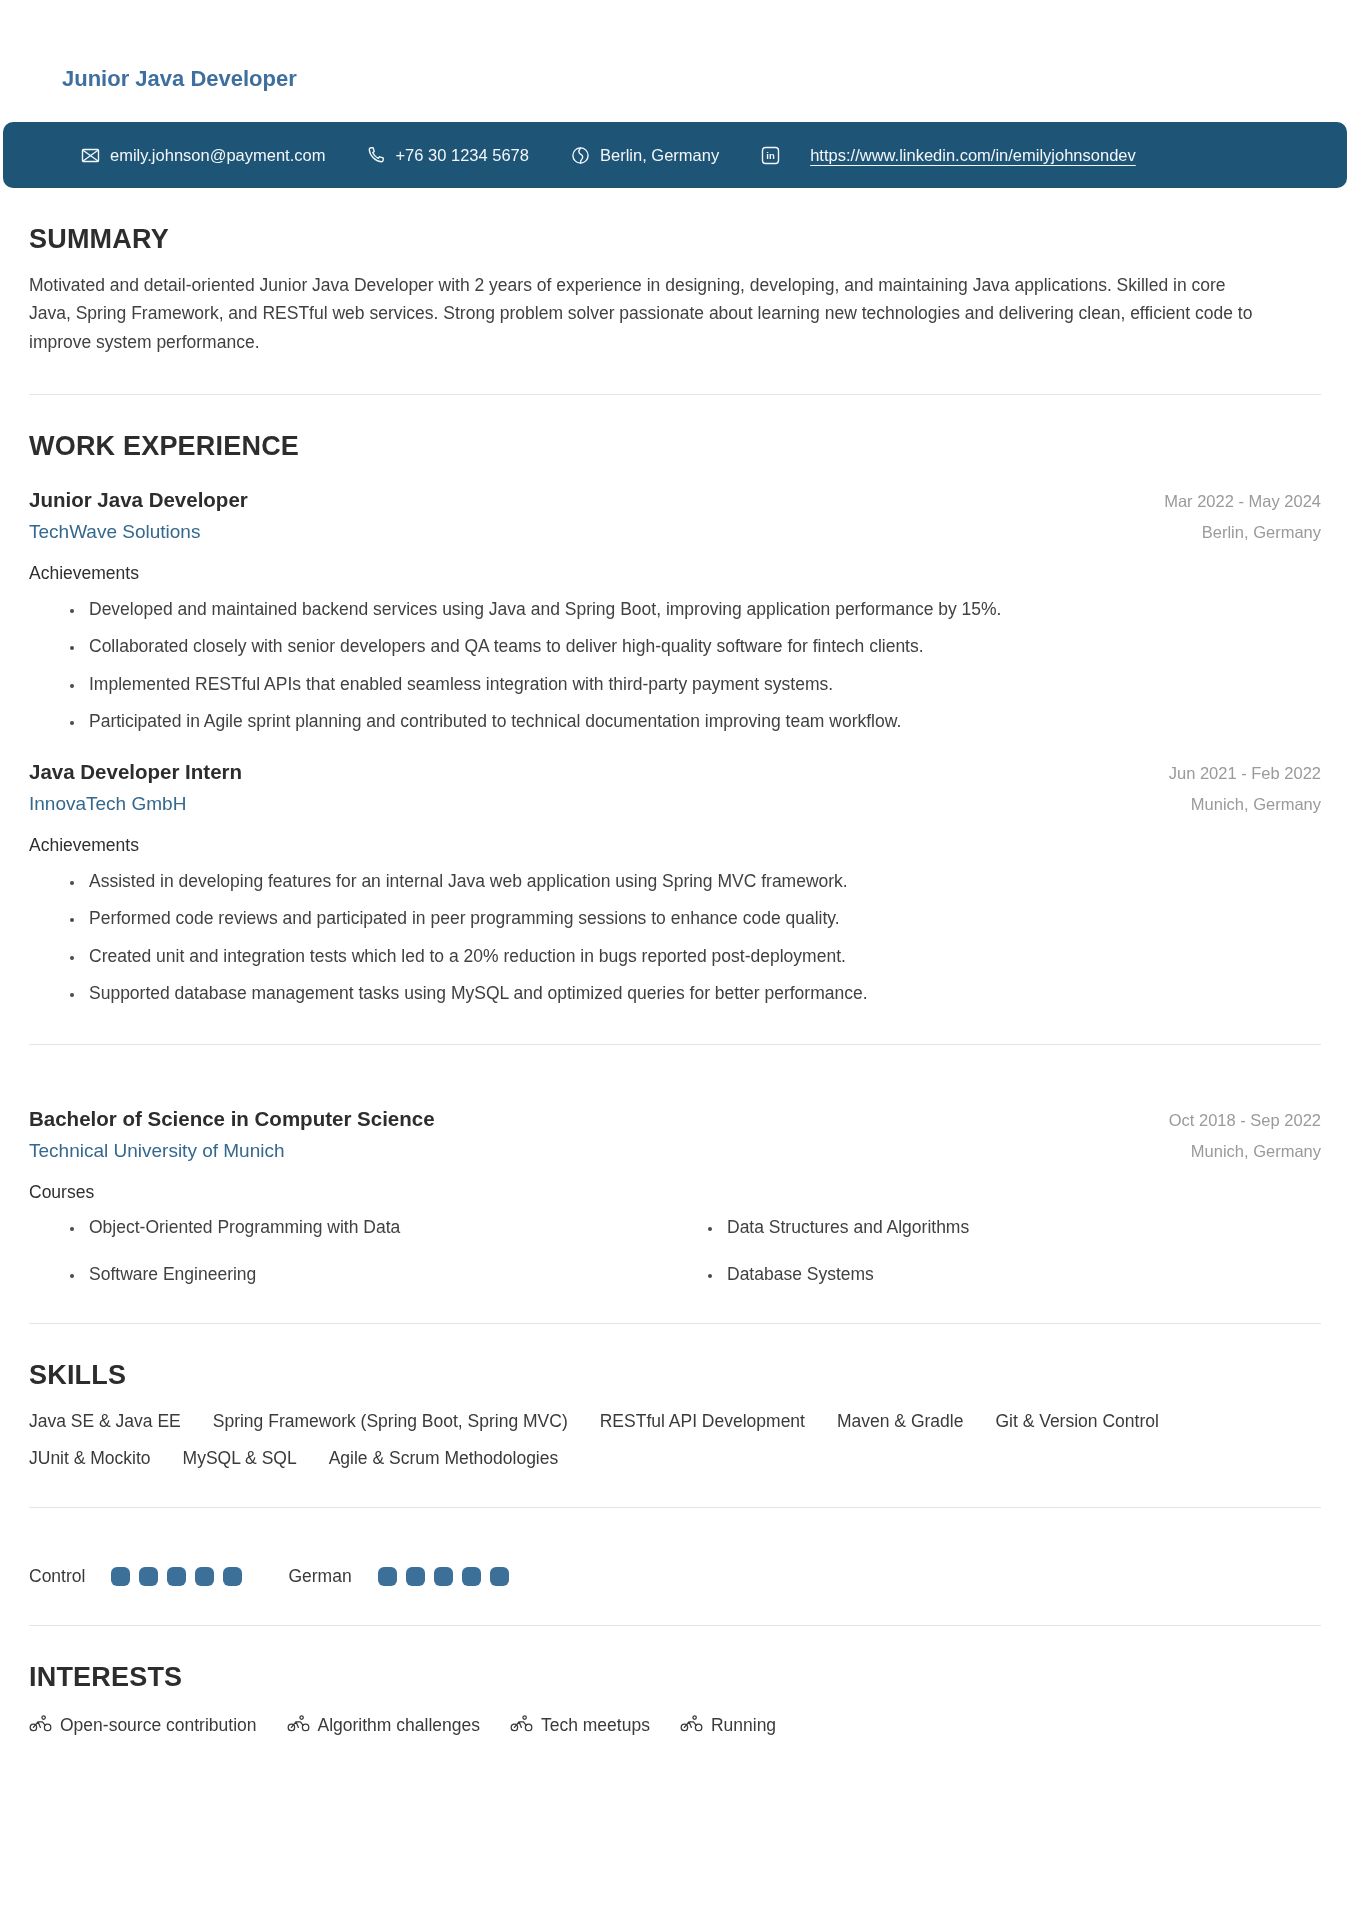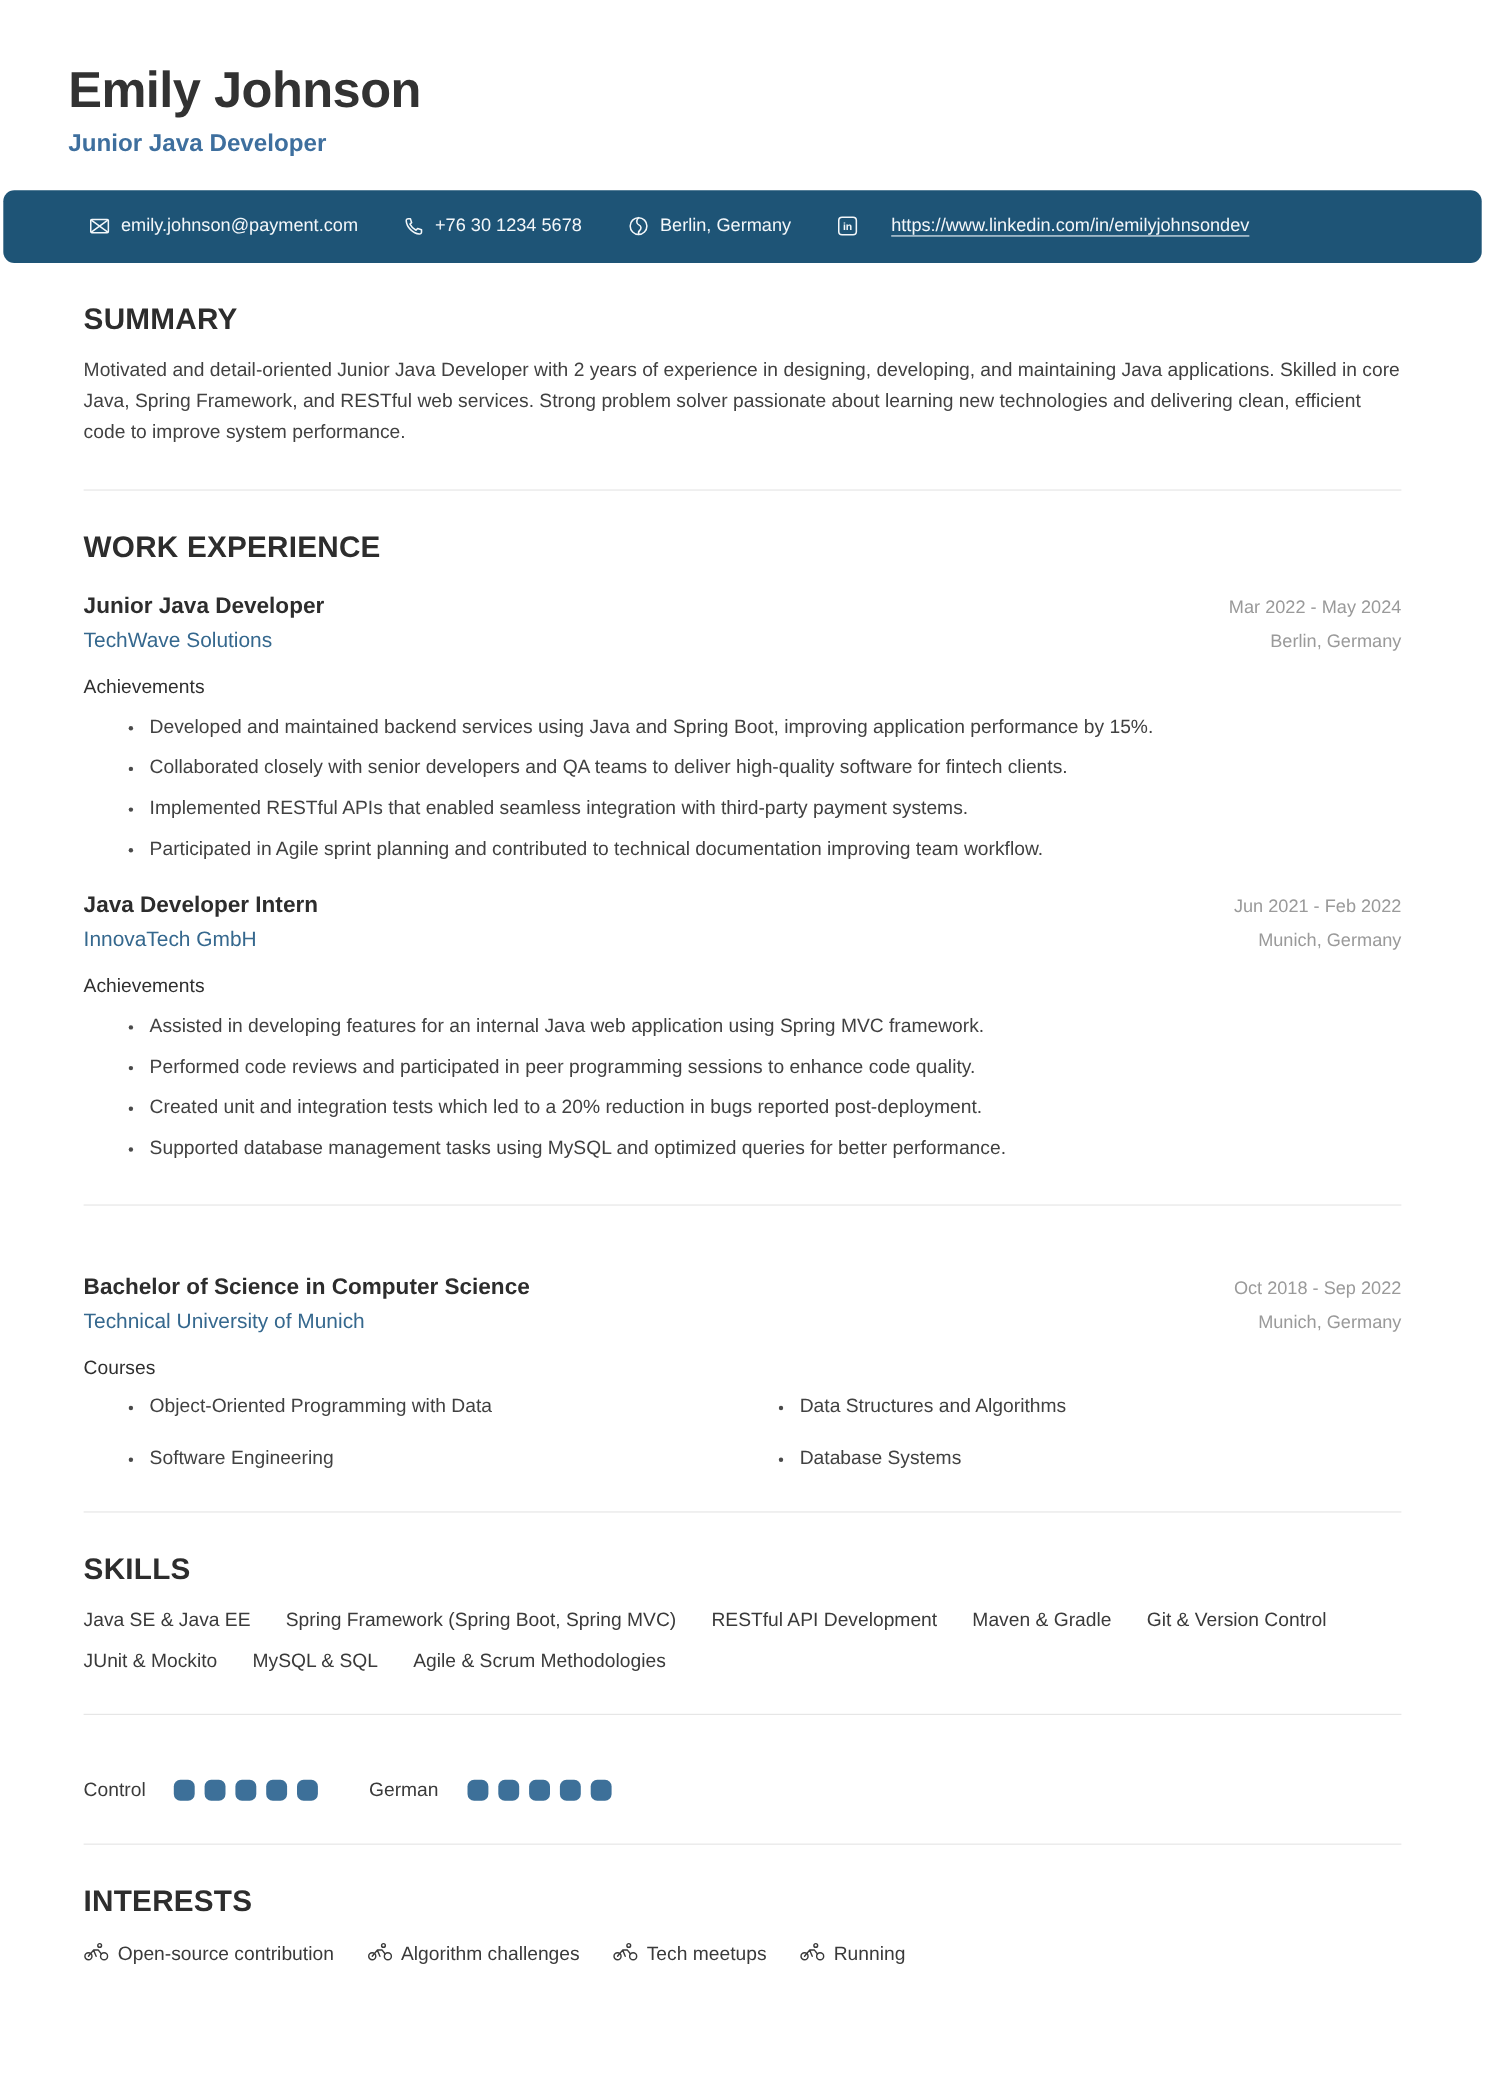--- a/index.html
+++ b/index.html
@@ -29,21 +29,21 @@
     background:#1e5476; border-radius:10px;
     display:flex; align-items:center;
     padding:0 40px 0 78px; gap:42px;
     color:#f3f7fa; font-size:16.5px;
   }
   .contact-item { display:flex; align-items:center; gap:10px; white-space:nowrap; }
   .contact-item svg { display:block; }
   .contact-link { color:#f3f7fa; text-decoration:underline; text-underline-offset:4px;margin-left:20px; }
 
   
-  .content { padding:0 76px; }
+  .content { padding:0 29px; }
   .section { padding-top:36px; }
   .section-heading {
     font-size:27px; font-weight:800; color:#2d2d2d; letter-spacing:0.2px;
   }
   .divider { border:none; border-top:1px solid #e4e4e4; margin-top:38px; }
 
   .summary-text {
     margin-top:16px; font-size:17.5px; line-height:1.62; color:#414141;
     max-width:1226px;
   }
@@ -89,21 +89,20 @@
   .interests-row { margin-top:22px; display:flex; align-items:center; gap:30px; flex-wrap:wrap; }
   .interest-item { display:flex; align-items:center; gap:8px; }
   .interest-label { font-size:17.5px; color:#3a3a3a; white-space:nowrap; }
 </style>
 </head>
 <body>
 
 <div class="page">
 
   <div class="header">
-    <div class="name">Emily Johnson</div>
     <div class="job-title">Junior Java Developer</div>
   </div>
 
   <div class="contact-bar">
 
     <div class="contact-item">
       <span>
         <svg width="19" height="19" viewBox="0 0 19 19" fill="none" stroke="#f3f7fa" stroke-width="1.4">
           <rect x="1.5" y="3.5" width="16" height="12" rx="1"></rect>
           <path d="M2 4.2 L17 15 M17 4.2 L2 15"></path>

